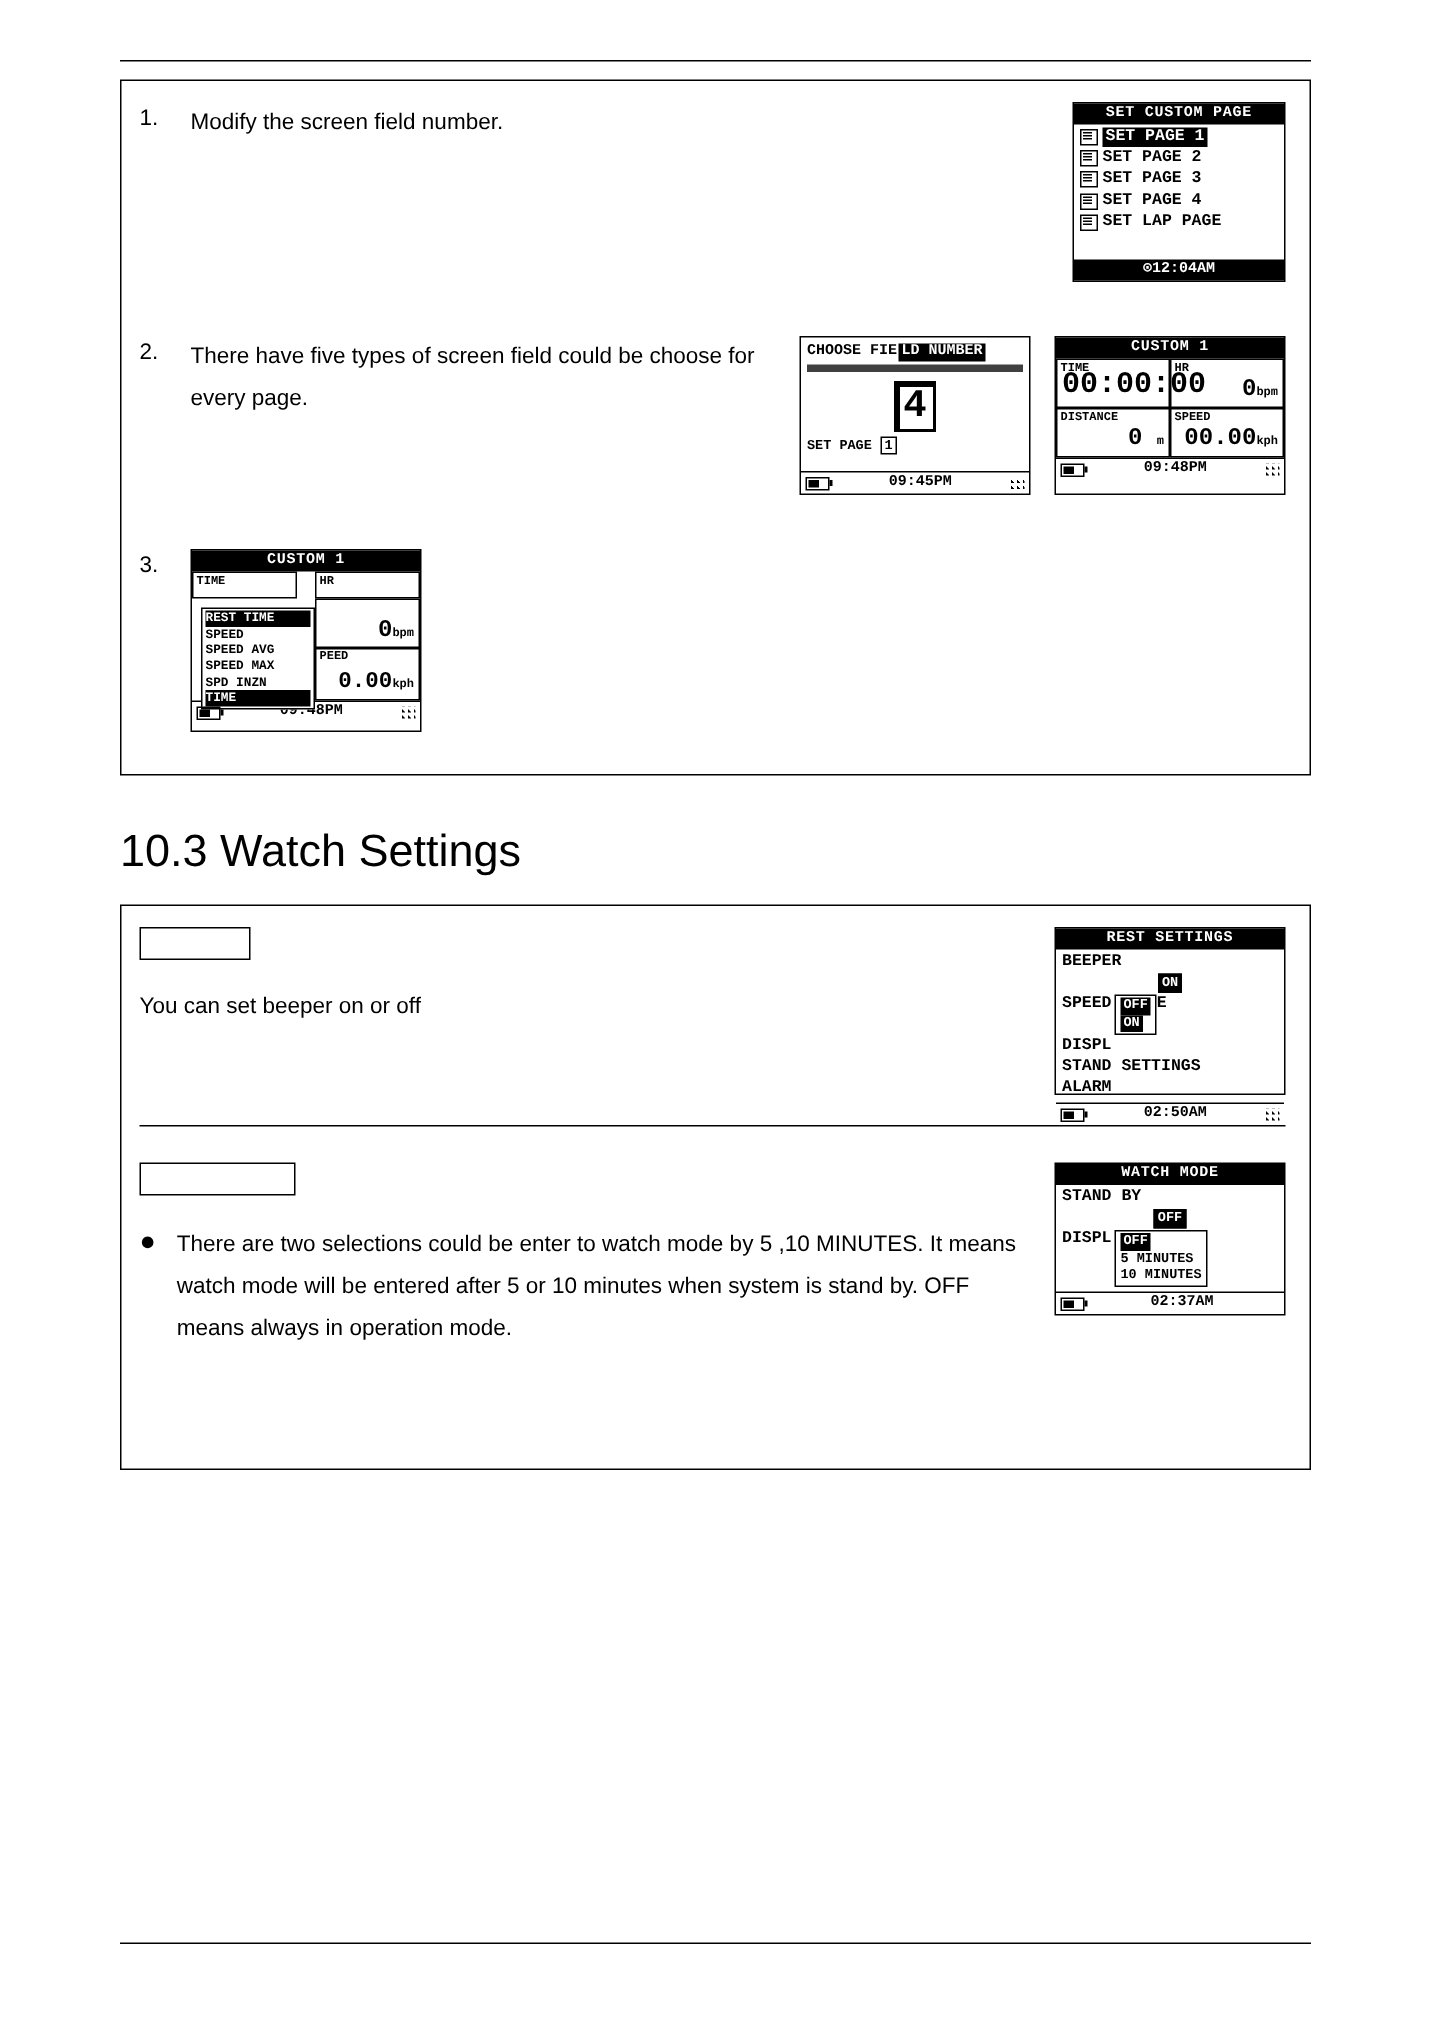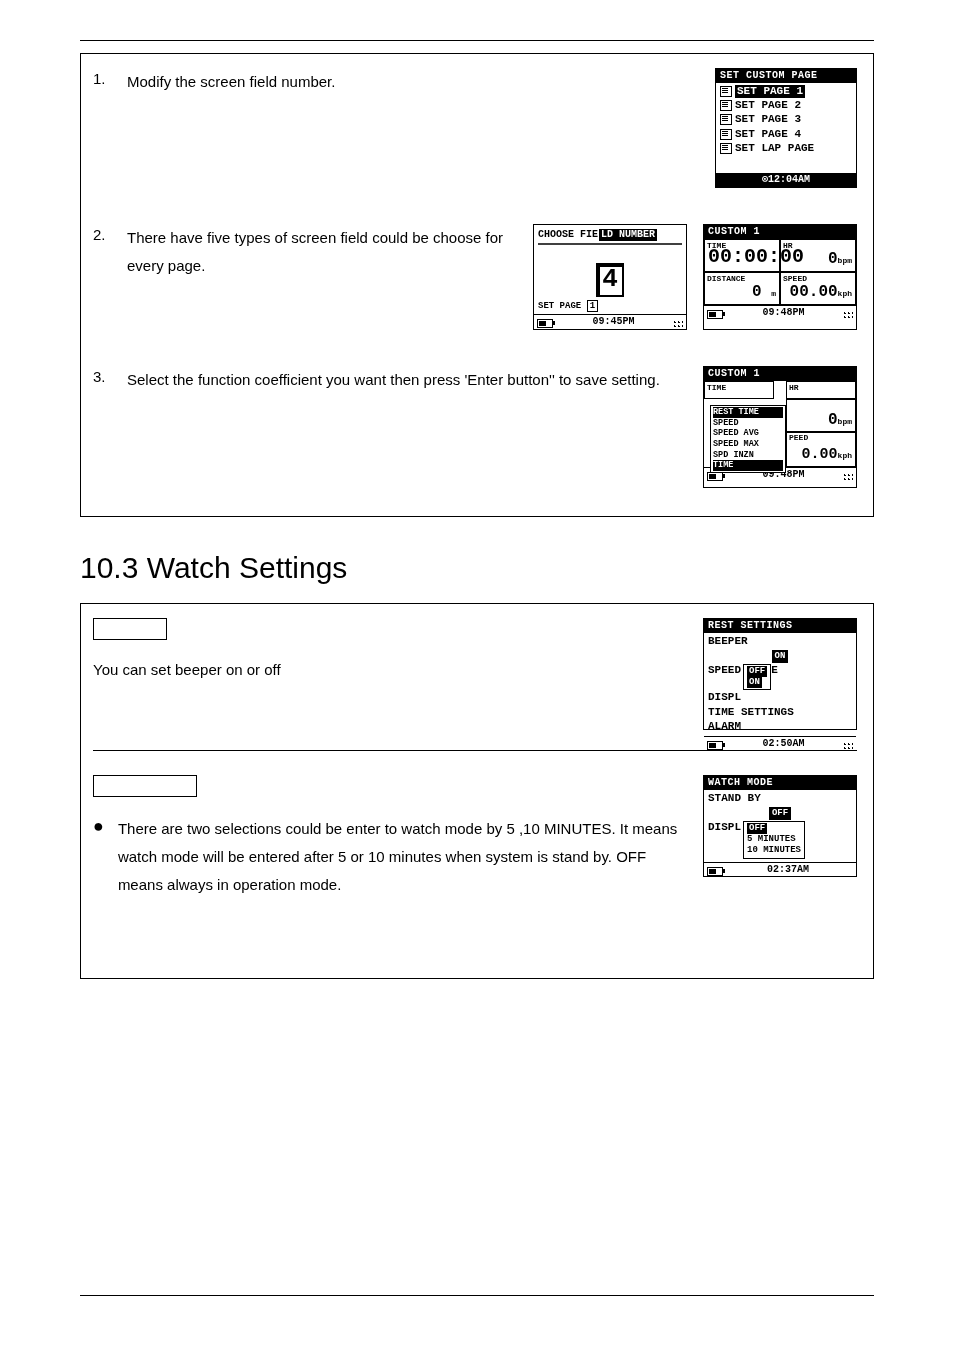--- a/index.html
+++ b/index.html
@@ -14,23 +14,23 @@
   .imgs{display:flex;gap:16px;align-items:flex-start}
   
   h1{font-size:30px;font-weight:400;margin:34px 0 18px 0}
   
   .inner-hr{border:none;border-top:1px solid #000;margin:20px 0 24px 0}
   .tag{display:inline-block;border:1px solid #000;height:20px;width:72px;margin-bottom:8px}
   .bullet{display:flex;align-items:flex-start}
   .bullet .dot{font-size:18px;line-height:1;margin-right:14px;margin-top:2px}
   
   .lcd{background:#fff;border:1.5px solid #000;font-family:"Courier New",monospace;font-weight:bold;font-size:11px;line-height:1.2;display:flex;flex-direction:column}
-  .lcd .titlebar{background:#000;color:#fff;text-align:left;font-size:10px;padding:1px 4px;letter-spacing:0.5px}
+  .lcd .titlebar{background:#000;color:#fff;text-align:center;font-size:10px;padding:1px 4px;letter-spacing:0.5px}
   .lcd .body{flex:1;padding:2px 4px}
-  .lcd .footer{border-top:1px solid #000;display:flex;align-items:flex-end;justify-content:space-between;padding:1px 3px;font-size:10px}
+  .lcd .footer{border-top:1px solid #000;display:flex;align-items:center;justify-content:space-between;padding:1px 3px;font-size:10px}
   .lcd .footer .batt{width:14px;height:7px;border:1px solid #000;position:relative}
   .lcd .footer .batt:after{content:"";position:absolute;right:-3px;top:1px;width:2px;height:4px;background:#000}
   .lcd .footer .batt:before{content:"";position:absolute;left:1px;top:1px;width:7px;height:5px;background:#000}
   .lcd .footer .sig{width:9px;height:9px;display:inline-block;background:linear-gradient(45deg,#000 25%,transparent 25%) 0 0/4px 4px}
   .inv{background:#000;color:#fff;padding:0 2px;display:inline-block}
   .menu-item{display:flex;align-items:center;gap:3px;margin:0 0 1px 0}
   .menu-item .ico{width:10px;height:9px;border:1px solid #000;display:inline-block;position:relative}
   .menu-item .ico:before{content:"";position:absolute;left:1px;top:1px;width:6px;height:1px;background:#000;box-shadow:0 2px 0 #000,0 4px 0 #000}
   
   .sc-field{width:152px;height:104px}
@@ -98,21 +98,21 @@
         </div>
       </div>
     </div>
 
     <div class="row">
       <div class="num">2.</div>
       <div class="txt">There have five types of screen field could be choose for every page.</div>
       <div class="imgs">
         <div class="lcd sc-field">
           <div class="body" style="padding-top:4px">
-            <div style="font-size:10px;border-bottom:2px solid #404040;padding-bottom:2px;margin-bottom:18px"><span>CHOOSE FIE</span><span class="inv" style="margin-left:1px">LD NUMBER</span></div>
+            <div style="font-size:10px;border-bottom:5px solid #404040;padding-bottom:2px;margin-bottom:6px"><span>CHOOSE FIE</span><span class="inv" style="margin-left:1px">LD NUMBER</span></div>
             <div class="big">4</div>
             <div class="lbl"><span>SET PAGE</span> <span style="border:1px solid #000;padding:0 2px">1</span></div>
           </div>
           <div class="footer">
               <span class="batt"></span>
               <span>09:45PM</span>
               <span class="sig"></span>
             </div>
         </div>
         <div class="lcd sc-cust">
@@ -127,21 +127,20 @@
               <span class="batt"></span>
               <span>09:48PM</span>
               <span class="sig"></span>
             </div>
         </div>
       </div>
     </div>
 
     <div class="row" style="margin-bottom:0">
       <div class="num">3.</div>
-      <div class="txt">Select the function coefficient you want then press 'Enter button'' to save setting.</div>
       <div class="imgs">
         <div class="lcd sc-pop">
           <div class="titlebar">CUSTOM 1</div>
           <div class="wrap">
             <div class="bg-cell" style="left:0;top:0;width:64px;height:14px">TIME</div>
             <div class="bg-cell" style="right:0;top:0;width:64px;height:14px">HR</div>
             <div class="bg-cell" style="right:0;top:18px;width:64px;height:30px;font-size:8px">
                 <span style="position:absolute;bottom:2px;right:3px;font-size:16px"><span>0</span><span style="font-size:8px">bpm</span></span>
               </div>
             <div class="bg-cell" style="right:0;top:50px;width:64px;height:32px"><span>PEED</span><span style="position:absolute;bottom:2px;right:3px;font-size:15px"><span>0.00</span><span style="font-size:8px">kph</span></span></div>
@@ -174,21 +173,21 @@
         <div class="txt" style="padding-top:4px">You can set beeper on or off</div>
       </div>
       <div class="imgs">
         <div class="lcd sc-ws">
           <div class="titlebar">REST SETTINGS</div>
           <div class="body">
             <div class="line"><b>BEEPER</b></div>
             <div class="line" style="text-align:center"><span class="opt inv">ON</span></div>
             <div class="line"><b>SPEED</b><span class="popup2"><span class="inv">OFF</span><br><span class="inv">ON</span></span><span>E</span></div>
             <div class="line"><b>DISPL</b></div>
-            <div class="line"><b>TIME SETTINGS</b></div>
+            <div class="line"><b>STAND SETTINGS</b></div>
             <div class="line"><b>ALARM</b></div>
           </div>
           <div class="footer">
               <span class="batt"></span>
               <span>02:50AM</span>
               <span class="sig"></span>
             </div>
         </div>
       </div>
     </div>

